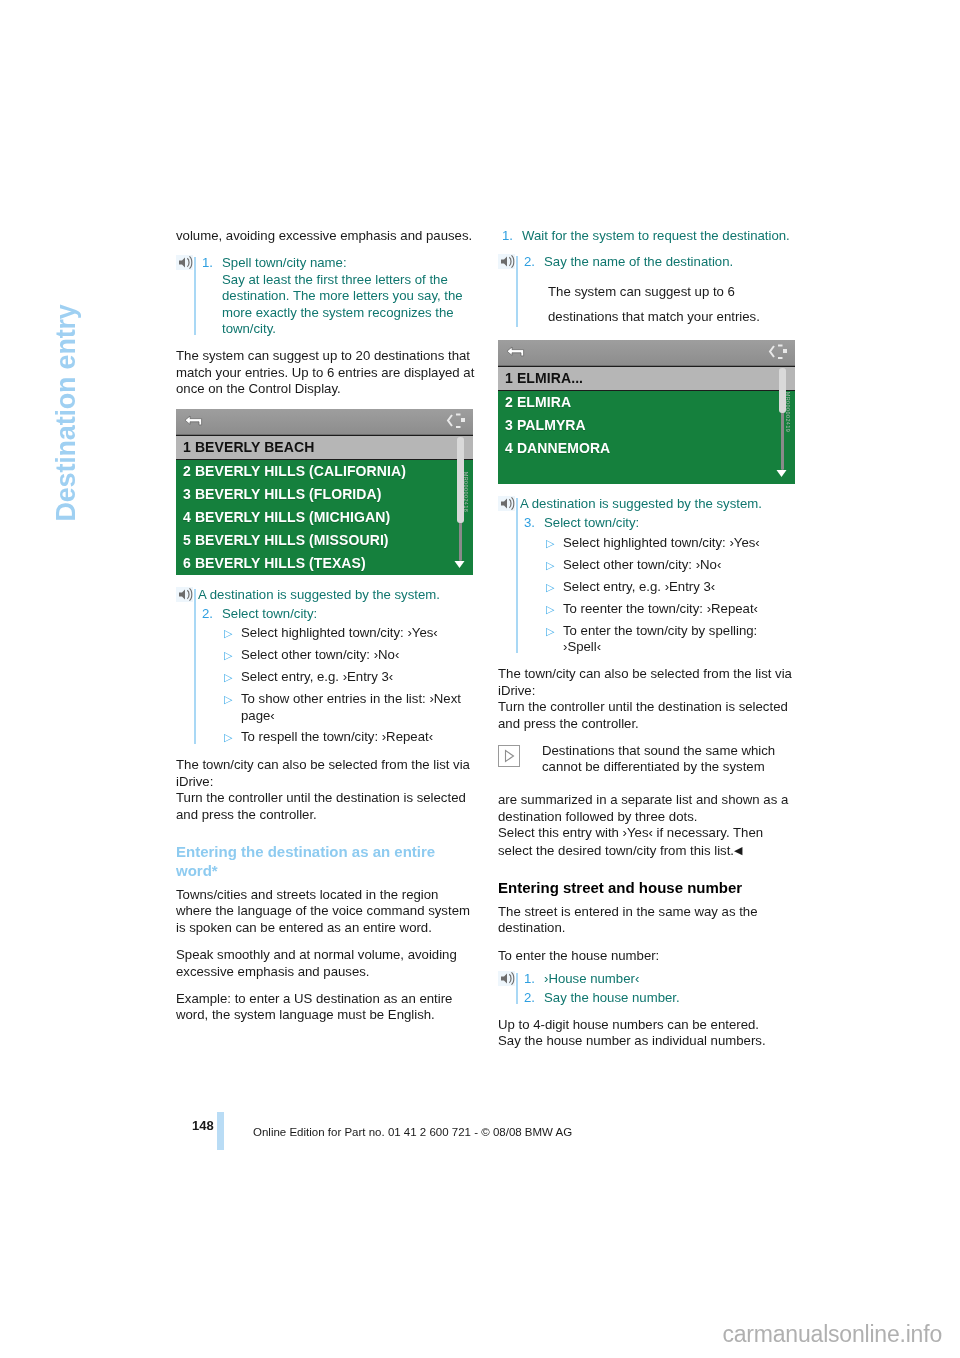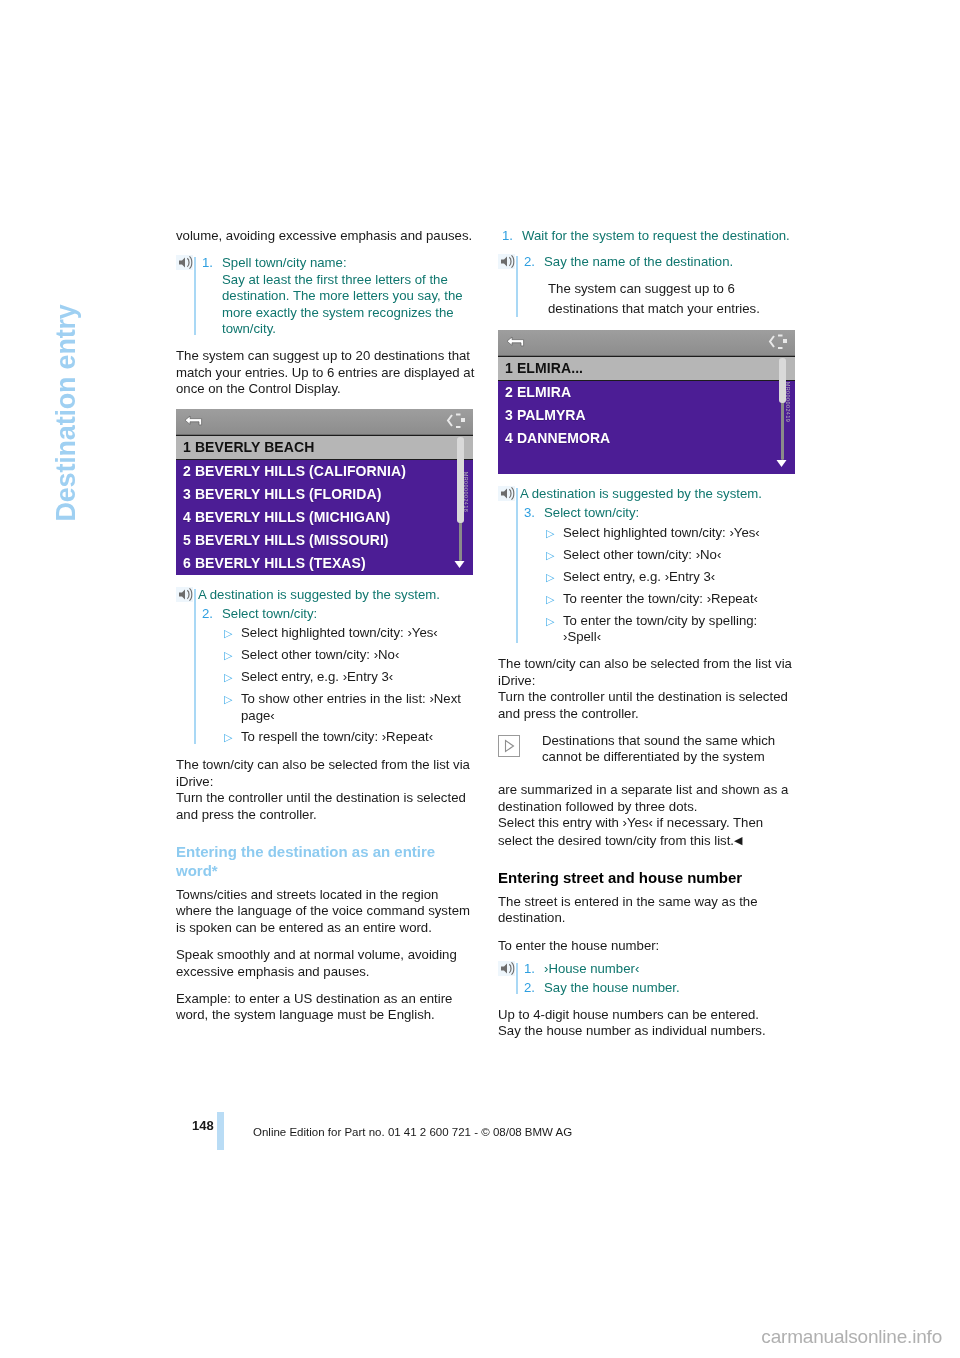--- a/index.html
+++ b/index.html
@@ -108,21 +108,21 @@
   }
   .step-body {
     flex: 1 1 auto;
     font-size: 13.2px;
     line-height: 16.4px;
     color: #0f766e;
   }
   .step-note {
     margin: 8px 0 4px 28px;
     font-size: 13.2px;
-    line-height: 20px;
+    line-height: 25px;
     color: #1a1a1a;
   }
   .plain-line {
     display: flex;
     margin-bottom: 3px;
   }
   .plain-line .step-num { flex: 0 0 0px; padding-left: 0; }
 
   
   .subs { margin: 3px 0 0 26px; }
@@ -182,21 +182,21 @@
     border-bottom: 1px solid #6f6f6f;
   }
   .shot-bar .back-ico {
     position: absolute; left: 7px; top: 5px;
   }
   .shot-bar .ctrl-ico {
     position: absolute; right: 7px; top: 3px;
   }
   .shot-body {
     position: relative;
-    background: #4c1d95;
+    background: #15803d;
     padding: 0;
   }
   .shot-rows { padding: 0 0 0 0; }
   .row {
     font-size: 14px;
     line-height: 21px;
     padding: 1px 0 1px 7px;
     color: #ffffff;
     font-weight: bold;
     letter-spacing: 0.1px;
@@ -281,21 +281,21 @@
     top: 14px;
     font-size: 11.5px;
     color: #1a1a1a;
   }
 
   
   .watermark {
     position: absolute;
     right: 18px;
     bottom: 10px;
-    font-size: 19px;
+    font-size: 23px;
     color: #b0b0b0;
     letter-spacing: -0.2px;
   }
 </style>
 </head>
 <body>
 
 <div class="page">
 
   <div class="chapter-title">Destination entry</div>

